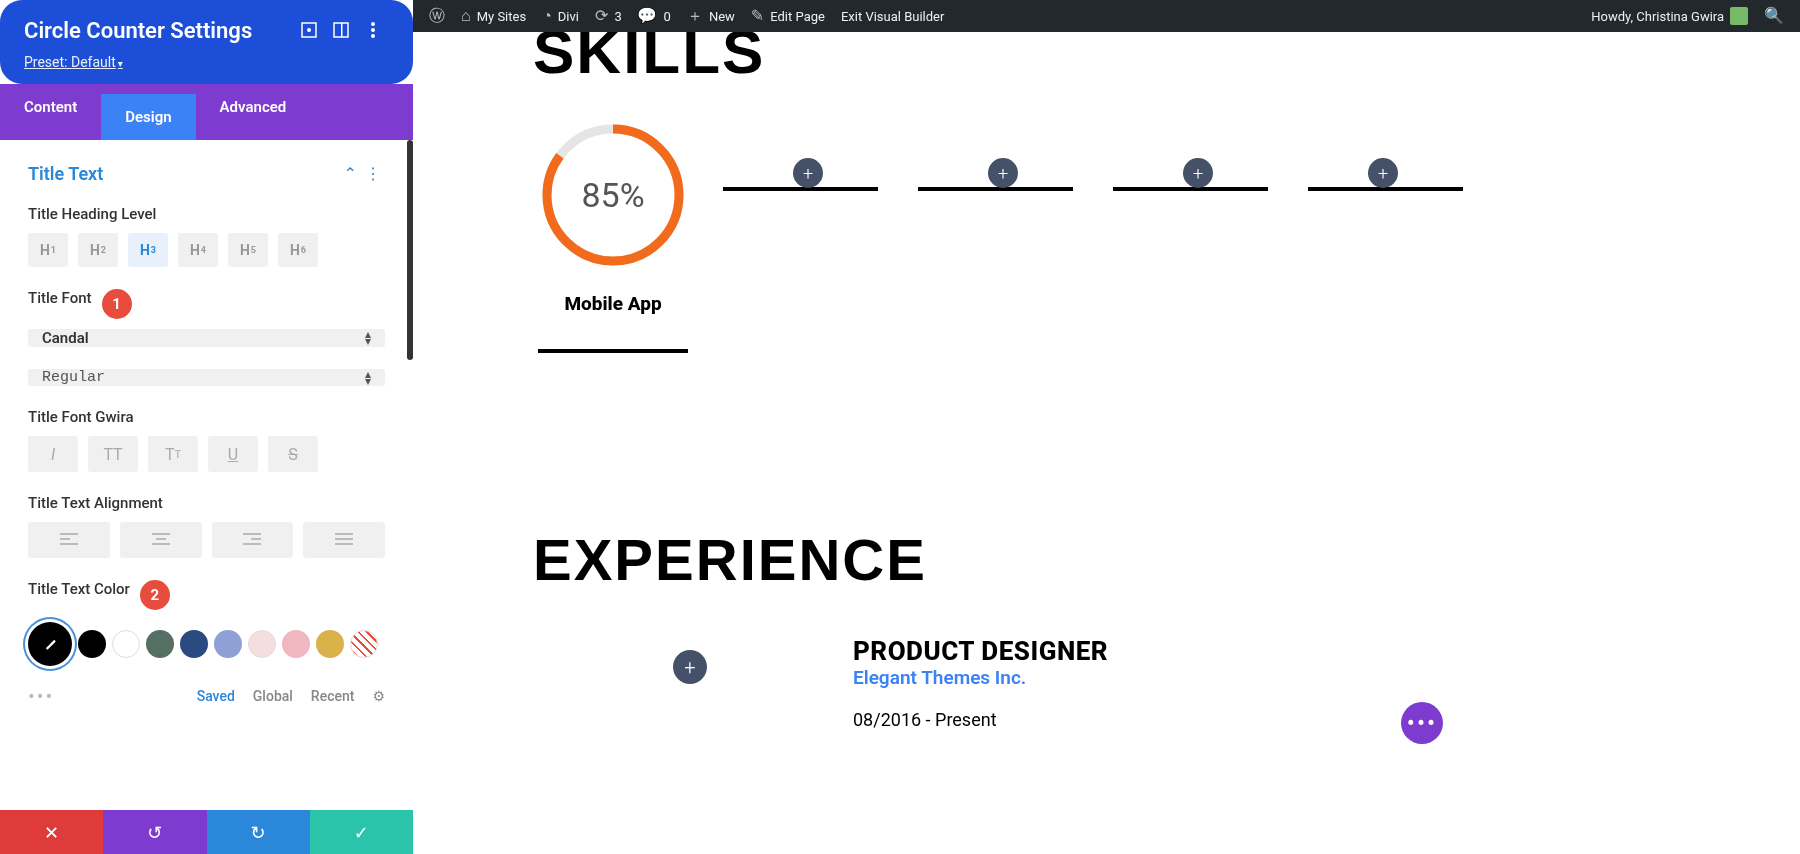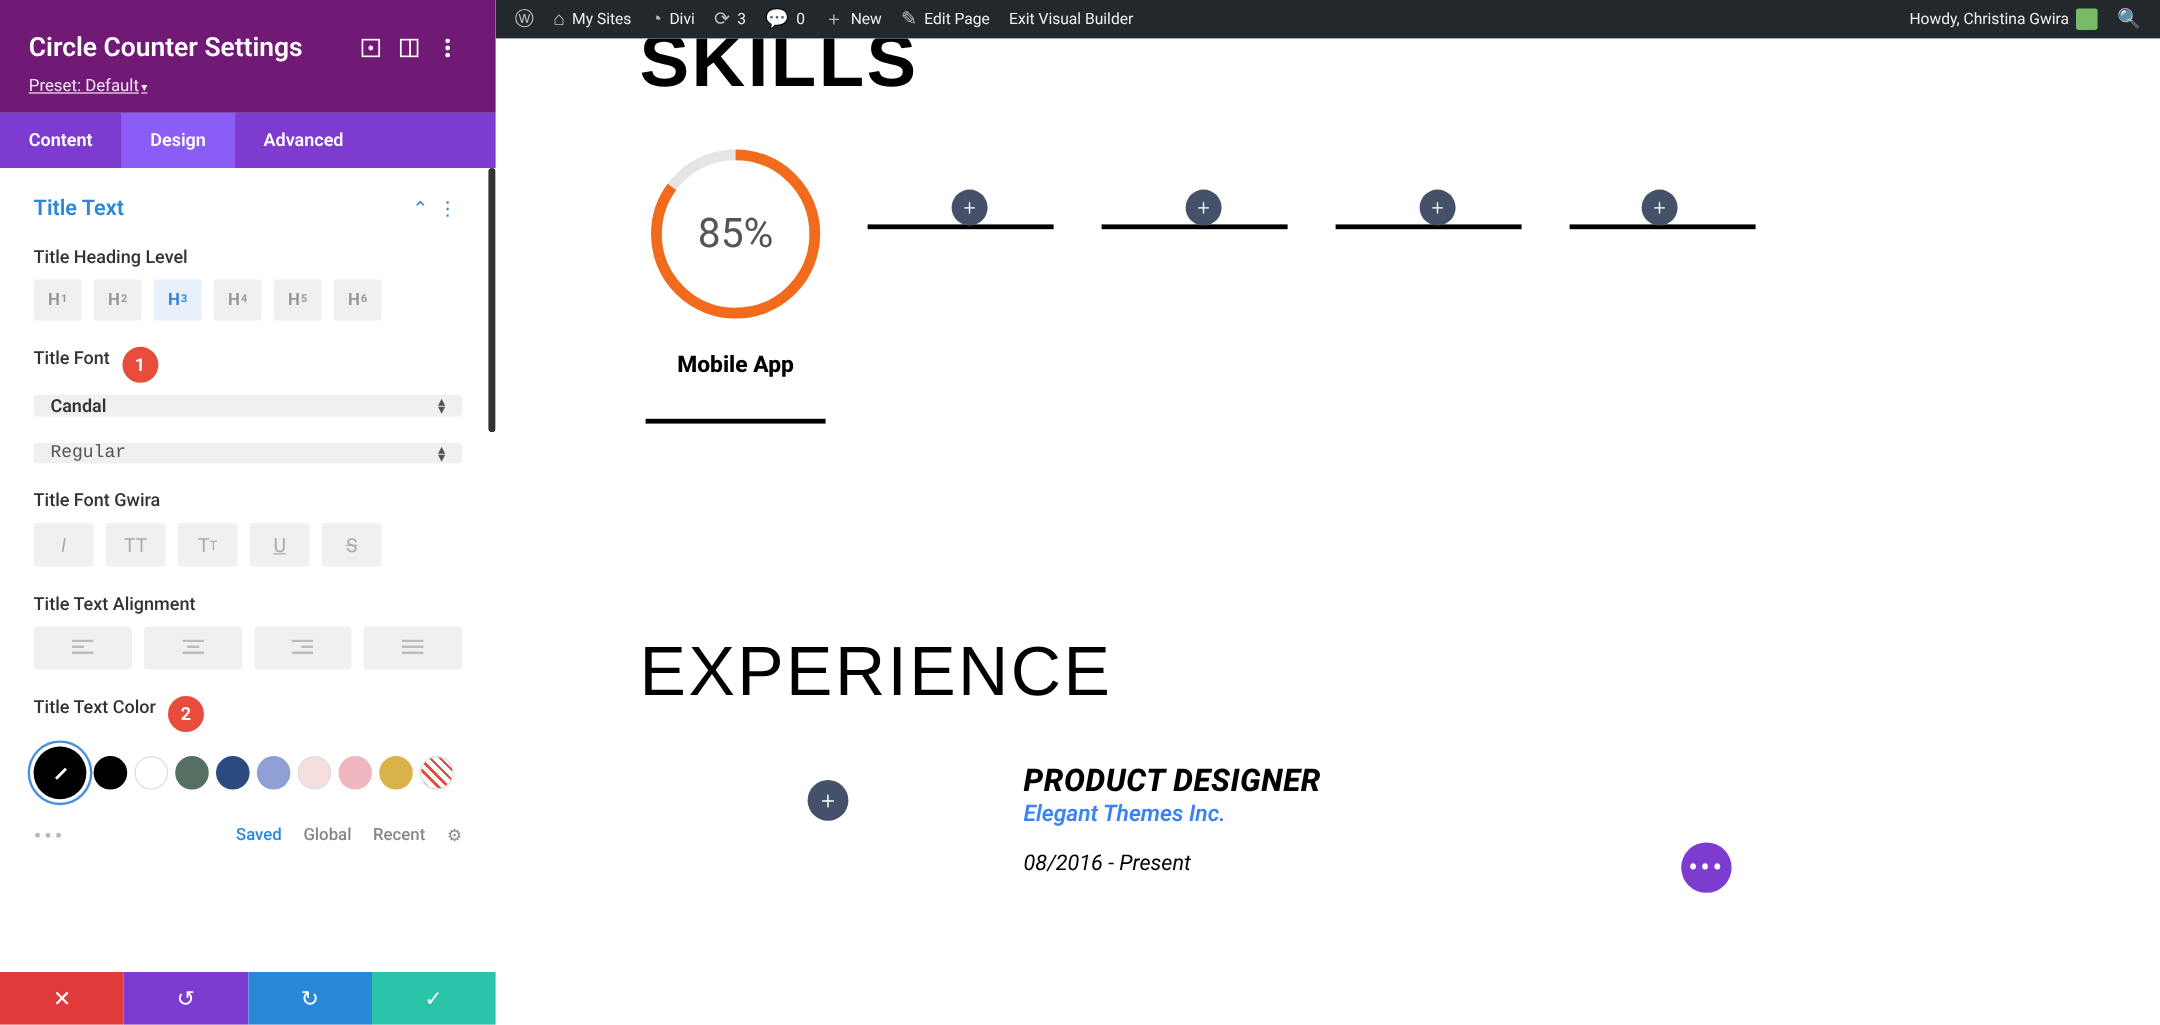--- a/index.html
+++ b/index.html
@@ -8,30 +8,30 @@
 
 .admin-bar { position: absolute; top: 0; left: 413px; right: 0; height: 32px; background: #23282d; color: #eee; display: flex; align-items: center; font-size: 13px; padding: 0 8px; z-index: 90; }
 .admin-bar .abitem { display: flex; align-items: center; padding: 0 8px; gap: 6px; cursor: pointer; }
 .admin-bar .spacer { flex: 1; }
 .admin-bar .avatar { width: 18px; height: 18px; background: #7b6; border-radius: 2px; }
 .admin-bar svg, .admin-bar .glyph { fill: #bbb; color: #bbb; }
 .glyph { font-size: 16px; line-height: 1; }
 
 
 .panel { position: absolute; top: 0; left: 0; width: 413px; bottom: 0; background: #fff; z-index: 100; display: flex; flex-direction: column; }
-.panel-header { background: #701a75; color: #fff; padding: 24px 24px 14px; }
+.panel-header { background: #1d4ed8; color: #fff; padding: 14px 24px 14px; border-radius: 22px; }
 .panel-title-row { display: flex; align-items: center; }
 .panel-title { font-size: 22px; font-weight: 600; flex: 1; }
 .panel-header .icon-btn { width: 32px; height: 32px; display: flex; align-items: center; justify-content: center; cursor: pointer; color: #fff; }
 .preset { font-size: 14px; opacity: 0.9; margin-top: 8px; cursor: pointer; text-decoration: underline; }
 .preset .chev { font-size: 10px; margin-left: 2px; }
 
 .tabs { background: #7e3bd0; display: flex; }
 .tab { flex: 0 0 auto; padding: 14px 24px; color: #fff; font-size: 15px; font-weight: 600; cursor: pointer; }
-.tab.active { background: #8b5cf6; }
+.tab.active { background: #3b82f6; margin-top: 10px; }
 
 .panel-body { flex: 1; overflow-y: auto; padding: 20px 28px 12px; position: relative; }
 .panel-body::-webkit-scrollbar { width: 8px; }
 .scroll-thumb { position: absolute; right: 0; top: 0; width: 6px; height: 220px; background: #333; border-radius: 3px; }
 
 .section-head { display: flex; align-items: center; margin-bottom: 18px; }
 .section-title { color: #2b87da; font-size: 18px; font-weight: 600; flex: 1; }
 .section-head .up-icon, .section-head .dots-icon { color: #2b87da; cursor: pointer; padding: 4px; }
 
 .label { font-size: 15px; color: #333; font-weight: 500; margin-bottom: 10px; }
@@ -71,34 +71,34 @@
 .panel-footer { display: flex; height: 44px; }
 .panel-footer .fbtn { flex: 1; display: flex; align-items: center; justify-content: center; color: #fff; cursor: pointer; font-size: 18px; }
 .fbtn.red { background: #e03b3b; }
 .fbtn.purple { background: #7e3bd0; }
 .fbtn.blue { background: #2b87da; }
 .fbtn.green { background: #29c4a9; }
 
 
 .canvas { position: absolute; top: 32px; left: 413px; right: 0; bottom: 0; background: #fff; overflow: hidden; }
 .skills-title { position: absolute; top: -16px; left: 120px; font-size: 62px; font-weight: 900; letter-spacing: 2px; color: #000; font-family: Arial Black, sans-serif; }
-.exp-title { position: absolute; top: 494px; left: 120px; font-size: 58px; font-weight: 400; letter-spacing: 2px; color: #000; font-family: Arial Black, sans-serif; }
+.exp-title { position: absolute; top: 494px; left: 120px; font-size: 58px; font-weight: 700; letter-spacing: 2px; color: #000; font-family: Arial Black, sans-serif; }
 
 .circle-module { position: absolute; top: 88px; left: 115px; width: 170px; text-align: center; }
 .circle-wrap { position: relative; width: 150px; height: 150px; margin: 0 auto; }
 .circle-svg { transform: rotate(-90deg); }
 .circle-pct { position: absolute; top: 50%; left: 50%; transform: translate(-50%, -50%); font-size: 34px; color: #555; font-weight: 400; }
 .circle-label { margin-top: 22px; font-size: 19px; font-weight: 800; color: #000; }
 .hr { width: 150px; height: 4px; background: #000; margin: 34px auto 0; }
 
 .placeholder { position: absolute; top: 155px; width: 155px; height: 4px; background: #000; }
 .plus-btn { position: absolute; width: 30px; height: 30px; border-radius: 50%; background: #455168; color: #fff; display: flex; align-items: center; justify-content: center; font-size: 18px; cursor: pointer; font-weight: 300; }
 .plus-btn.big { width: 34px; height: 34px; font-size: 20px; }
 
-.job { position: absolute; top: 604px; left: 440px; font-style: italic; }
+.job { position: absolute; top: 604px; left: 440px; }
 .job-title { font-size: 26px; font-weight: 800; color: #000; letter-spacing: 0.5px; }
 .job-co { font-size: 19px; color: #3b82f6; font-weight: 600; }
 .job-dates { font-size: 18px; color: #000; margin-top: 20px; }
 
 .fab { position: absolute; bottom: 110px; left: 988px; width: 42px; height: 42px; border-radius: 50%; background: #7e3bd0; color: #fff; display: flex; align-items: center; justify-content: center; cursor: pointer; font-size: 24px; letter-spacing: 2px; }
 </style>
 </head>
 <body>
 
 <div class="admin-bar">

